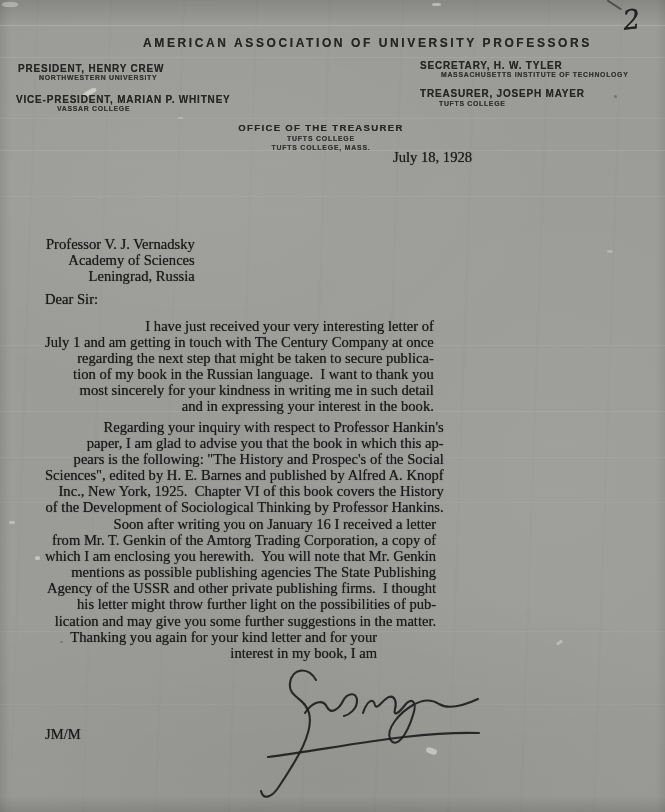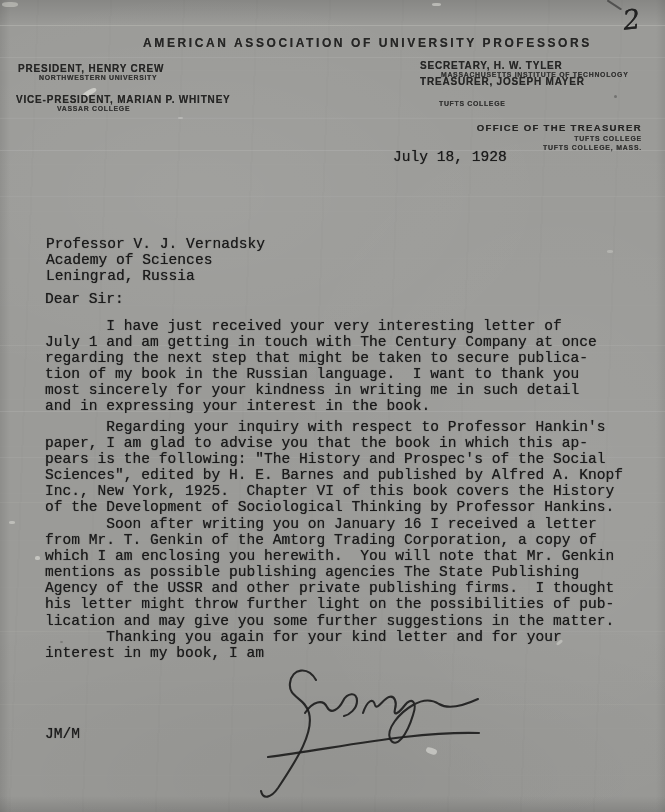--- a/index.html
+++ b/index.html
@@ -24,32 +24,33 @@
     background:
       repeating-linear-gradient(180deg, transparent 0 23px, rgba(255,255,255,0.025) 23px 24px, transparent 24px 47px),
       repeating-linear-gradient(92deg, transparent 0 37px, rgba(0,0,0,0.02) 37px 39px, transparent 39px 73px);
   }
   .streak { position:absolute; left:0; width:665px; height:1px; background:#cfcfcb; pointer-events:none; }
   .speck  { position:absolute; background:#e8e8e2; border-radius:40%; pointer-events:none; }
   .dspeck { position:absolute; background:#4a4a48; border-radius:50%; pointer-events:none; }
 
   .mono {
     position:absolute;
-    font-family:Liberation Mono, monospace;
+    font-family:Liberation Serif, serif;
     font-size:14.6px; line-height:16.1px; letter-spacing:0px;
     color:#1b1b1b; white-space:pre;
     text-shadow:0 0 0.8px rgba(22,22,22,0.75);
+    text-align:right;
   }
   .lh { position:absolute; font-weight:bold; color:#262625; text-shadow:0 0 0.5px rgba(35,35,35,0.65); white-space:nowrap; }
   .lh-title  { font-size:12px;  letter-spacing:2.6px; left:0; width:665px; text-align:center;padding-left:35px; }
   .lh-role   { font-size:10px; letter-spacing:0.8px; }
   .lh-inst   { font-size:6.9px; letter-spacing:0.7px; color:#343433; }
   .lh-office1{ font-size:9.6px; letter-spacing:1.3px; }
   .lh-office2{ font-size:6.9px; letter-spacing:0.8px; color:#343433; }
-  .office-block { position:absolute; left:0; top:120px; width:642px; text-align:right; }
+  .office-block { position:absolute; left:0; top:120px; width:642px; text-align:center; }
   .office-block div { position:relative; margin-top:2px; }
 
   .pagenum {
     position:absolute; left:623px; top:4px;
     font-family:"DejaVu Serif","Liberation Serif",serif;
     font-style:italic; font-size:27px; color:#222;
     transform:rotate(-6deg);
     text-shadow:0 0 0.6px rgba(20,20,20,0.8);
   }
   .pencil-dash {
@@ -97,21 +98,21 @@
 
   <div class="lh lh-title" style="top:36px">AMERICAN ASSOCIATION OF UNIVERSITY PROFESSORS</div>
 
   <div class="lh lh-role" style="left:18px; top:63px">PRESIDENT, HENRY CREW</div>
   <div class="lh lh-inst" style="left:39px; top:74px">NORTHWESTERN UNIVERSITY</div>
   <div class="lh lh-role" style="left:16px; top:94px">VICE-PRESIDENT, MARIAN P. WHITNEY</div>
   <div class="lh lh-inst" style="left:57px; top:105px">VASSAR COLLEGE</div>
 
   <div class="lh lh-role" style="left:420px; top:60px">SECRETARY, H. W. TYLER</div>
   <div class="lh lh-inst" style="left:441px; top:71px">MASSACHUSETTS INSTITUTE OF TECHNOLOGY</div>
-  <div class="lh lh-role" style="left:420px; top:76px">TREASURER, JOSEPH MAYER</div>
+  <div class="lh lh-role" style="left:420px; top:88px">TREASURER, JOSEPH MAYER</div>
   <div class="lh lh-inst" style="left:439px; top:100px">TUFTS COLLEGE</div>
 
   <div class="office-block">
     <div class="lh lh-office1" style="position:relative">OFFICE OF THE TREASURER</div>
     <div class="lh lh-office2" style="position:relative">TUFTS COLLEGE</div>
     <div class="lh lh-office2" style="position:relative">TUFTS COLLEGE, MASS.</div>
   </div>
 
   <div class="mono" style="left:393px; top:149px">July 18, 1928</div>
   <div class="mono" style="left:46px;  top:236px">Professor V. J. Vernadsky

